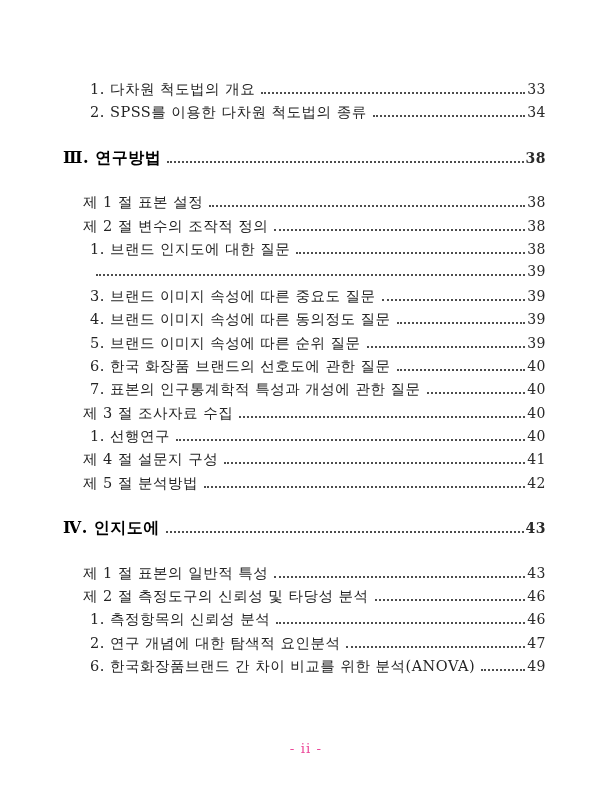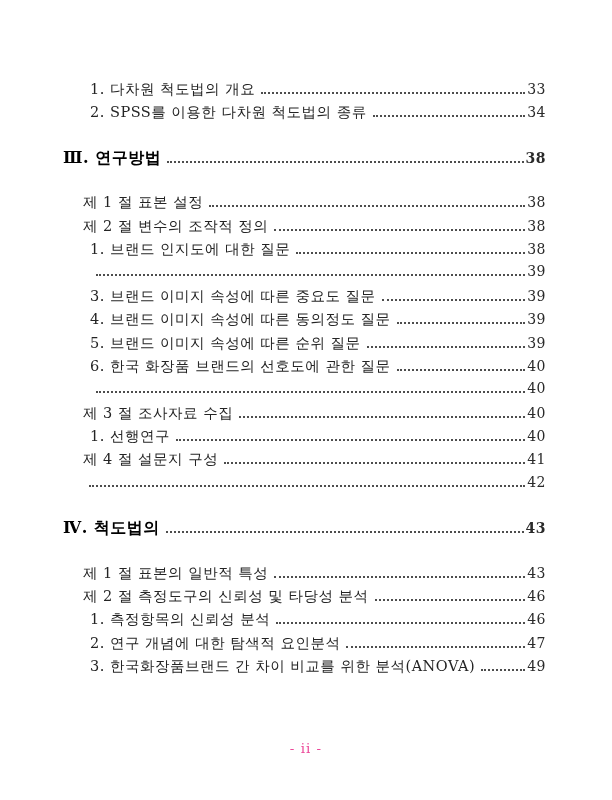--- a/index.html
+++ b/index.html
@@ -113,44 +113,46 @@
         <span class="toc-label">5. 브랜드 이미지 속성에 따른 순위 질문</span>
         <span class="toc-leader"></span>
         <span class="toc-page">39</span>
       </div>
       <div class="toc-row level-item">
         <span class="toc-label">6. 한국 화장품 브랜드의 선호도에 관한 질문</span>
         <span class="toc-leader"></span>
         <span class="toc-page">40</span>
       </div>
       <div class="toc-row level-item">
+        <span class="toc-label">7. 표본의 인구통계학적 특성과 개성에 관한 질문</span>
         <span class="toc-leader"></span>
         <span class="toc-page">40</span>
       </div>
       <div class="toc-row level-section">
         <span class="toc-label">제 3 절 조사자료 수집</span>
         <span class="toc-leader"></span>
         <span class="toc-page">40</span>
       </div>
       <div class="toc-row level-item">
         <span class="toc-label">1. 선행연구</span>
         <span class="toc-leader"></span>
         <span class="toc-page">40</span>
       </div>
       <div class="toc-row level-section">
         <span class="toc-label">제 4 절 설문지 구성</span>
         <span class="toc-leader"></span>
         <span class="toc-page">41</span>
       </div>
       <div class="toc-row level-section">
+        <span class="toc-label">제 5 절 분석방법</span>
         <span class="toc-leader"></span>
         <span class="toc-page">42</span>
       </div>
       <div class="toc-row level-chapter">
-        <span class="toc-label">Ⅳ. 척도법의</span>
+        <span class="toc-label">Ⅳ. 인지도에</span>
         <span class="toc-leader"></span>
         <span class="toc-page">43</span>
       </div>
       <div class="toc-row level-section">
         <span class="toc-label">제 1 절 표본의 일반적 특성</span>
         <span class="toc-leader"></span>
         <span class="toc-page">43</span>
       </div>
       <div class="toc-row level-section">
         <span class="toc-label">제 2 절 측정도구의 신뢰성 및 타당성 분석</span>
@@ -161,19 +163,19 @@
         <span class="toc-label">1. 측정항목의 신뢰성 분석</span>
         <span class="toc-leader"></span>
         <span class="toc-page">46</span>
       </div>
       <div class="toc-row level-item">
         <span class="toc-label">2. 연구 개념에 대한 탐색적 요인분석</span>
         <span class="toc-leader"></span>
         <span class="toc-page">47</span>
       </div>
       <div class="toc-row level-item">
-        <span class="toc-label">3. 한국화장품브랜드 간 차이 비교를 위한 분석(ANOVA)</span>
+        <span class="toc-label">6. 한국화장품브랜드 간 차이 비교를 위한 분석(ANOVA)</span>
         <span class="toc-leader"></span>
         <span class="toc-page">49</span>
       </div>
     </div>
   <div class="footer">- ii -</div>
 </div>
 
 </body></html>

